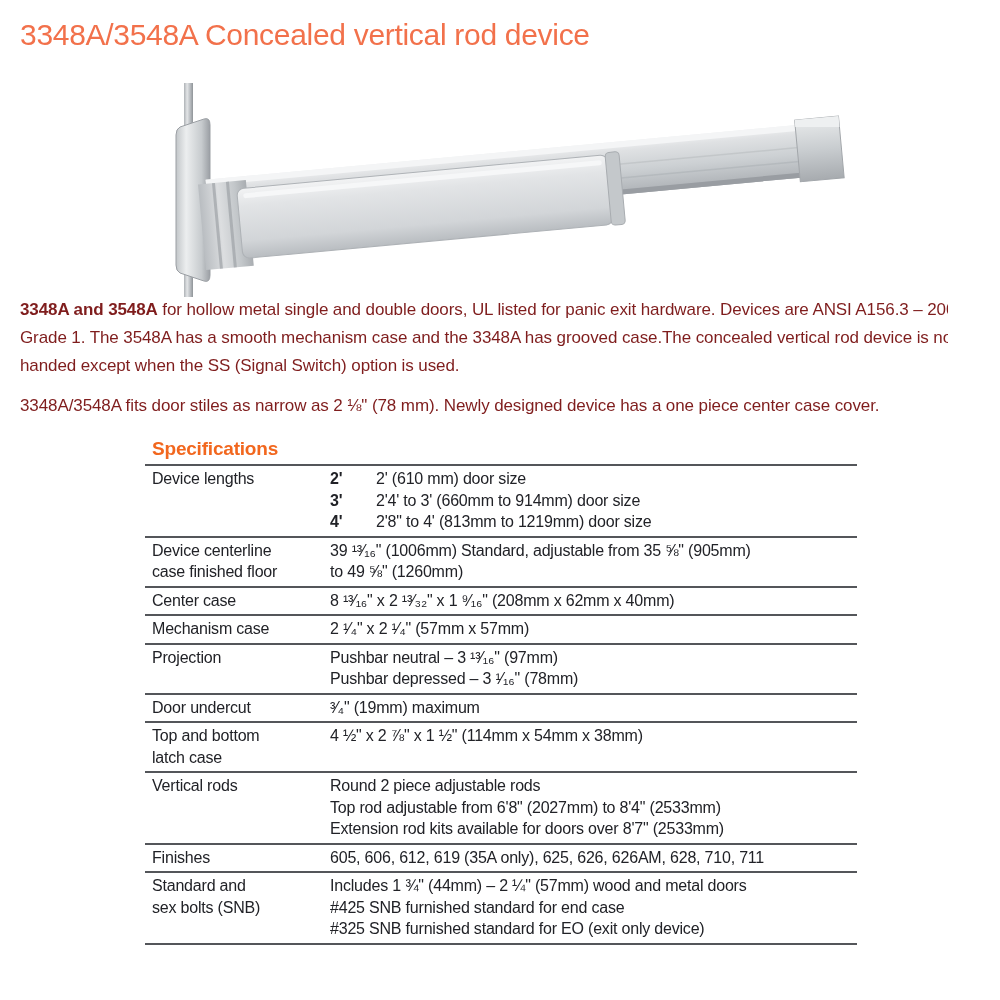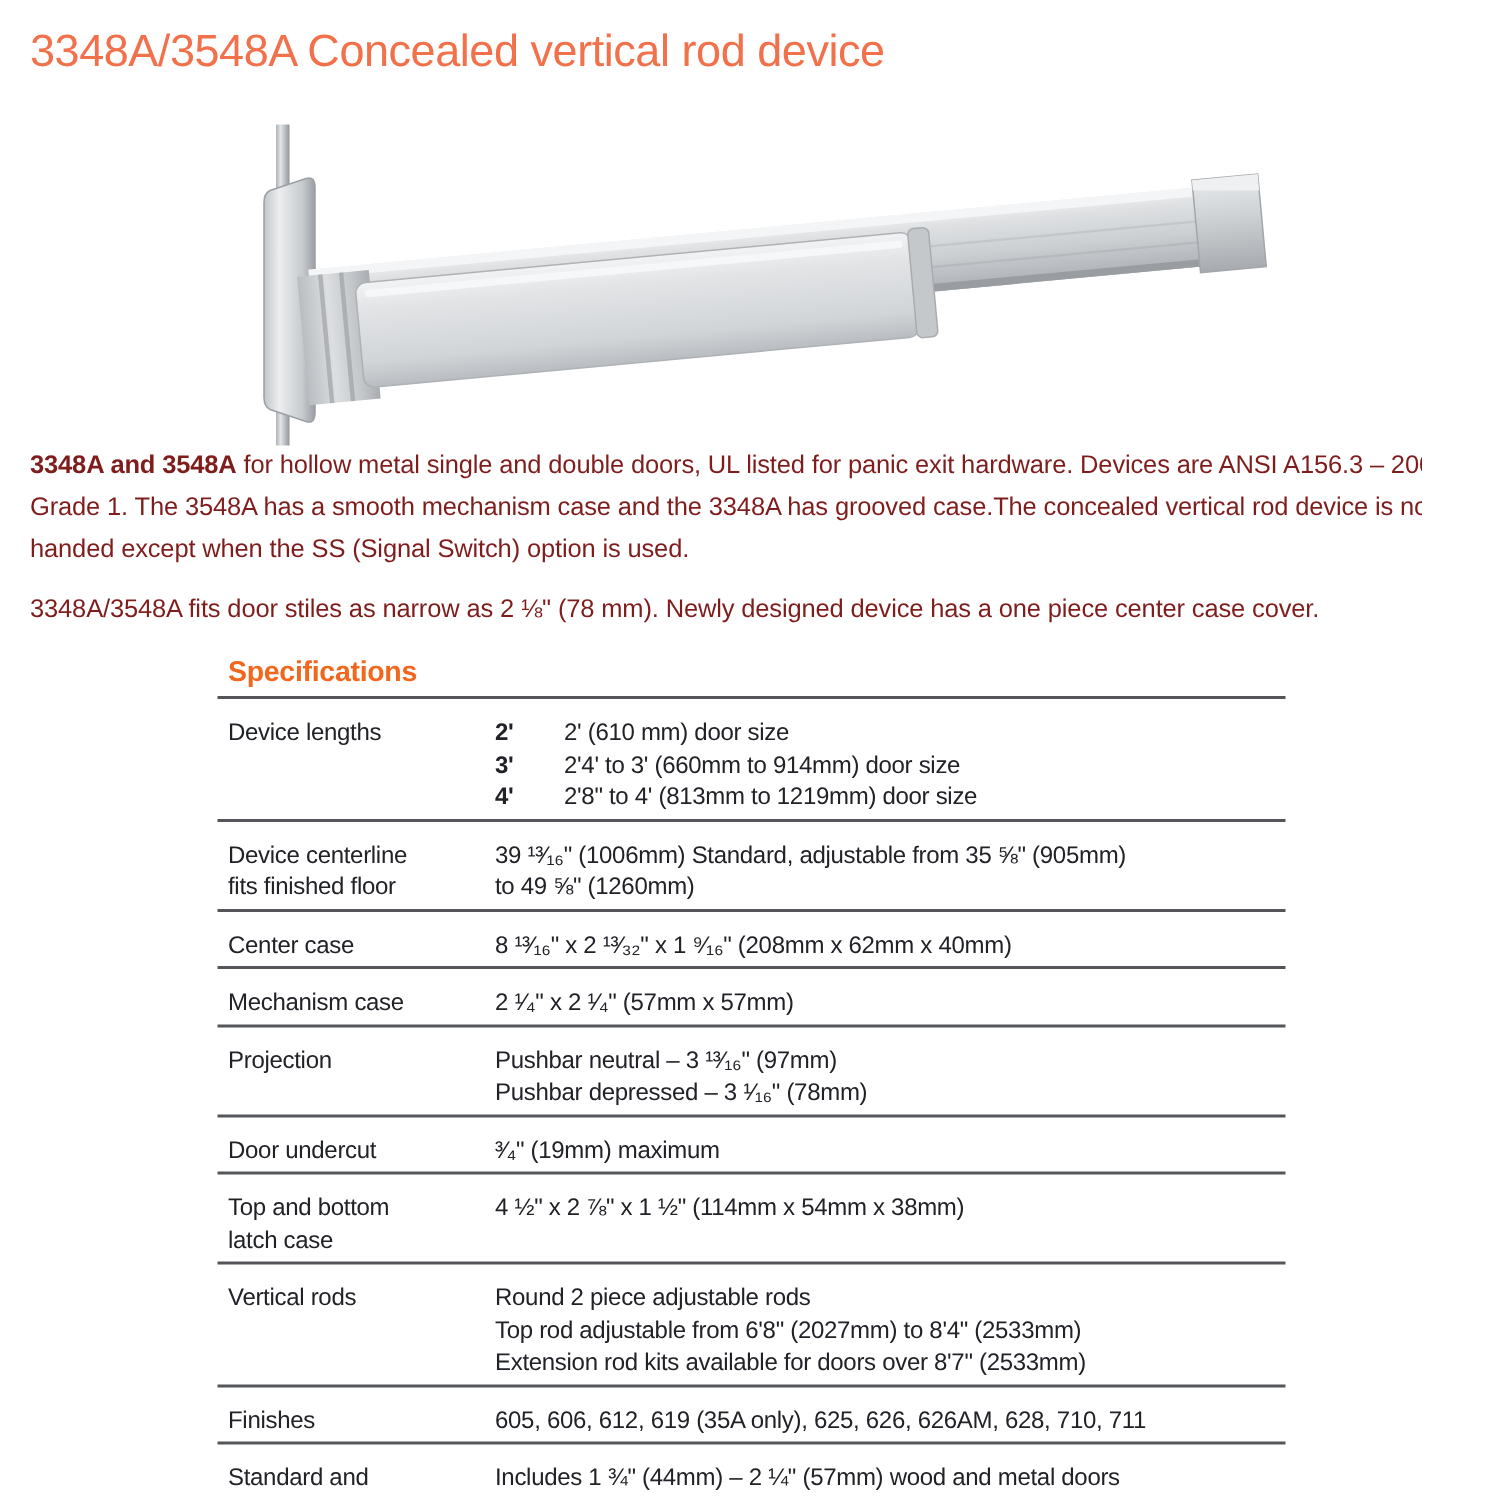--- a/index.html
+++ b/index.html
@@ -16,21 +16,21 @@
     color:#7f1d1d; letter-spacing:-0.1px; }
   .para-1 { top:296px; }
   .para-2 { top:392px; }
   .para .lead { font-weight:700; }
 
   .specs-heading { position:absolute; top:438px; left:152px; font-size:19px;
     font-weight:700; color:#f2671e; letter-spacing:-0.2px; }
 
   .spec-table { position:absolute; top:464px; left:145px; width:712px;
     border-top:2px solid #54565a; font-size:16px; letter-spacing:-0.2px; }
-  .spec-row { display:flex; border-bottom:2px solid #54565a; padding:12px 0 3px 0; }
+  .spec-row { display:flex; border-bottom:2px solid #54565a; padding:2px 0 3px 0; }
   .spec-label { width:185px; flex:0 0 185px; padding-left:7px; line-height:21.5px; }
   .spec-value { flex:1; line-height:21.5px; }
   .spec-value .vline { white-space:nowrap; }
   .klabel { display:inline-block; width:46px; font-weight:700; }
 </style>
 </head>
 <body>
 
 <div class="page">
 
@@ -116,21 +116,21 @@
       <div class="spec-value">
         <div class="vline"><span class="klabel">2'</span><span>2' (610 mm) door size</span></div>
         <div class="vline"><span class="klabel">3'</span><span>2'4' to 3' (660mm to 914mm) door size</span></div>
         <div class="vline"><span class="klabel">4'</span><span>2'8" to 4' (813mm to 1219mm) door size</span></div>
       </div>
     </div>
 
     <div class="spec-row">
       <div class="spec-label">
         <div>Device centerline</div>
-        <div>fits finished floor</div>
+        <div>case finished floor</div>
       </div>
       <div class="spec-value">
         <div class="vline">39 ¹³⁄₁₆" (1006mm) Standard, adjustable from 35 ⅝" (905mm)</div>
         <div class="vline">to 49 ⅝" (1260mm)</div>
       </div>
     </div>
 
     <div class="spec-row">
       <div class="spec-label">
         <div>Center case</div>

